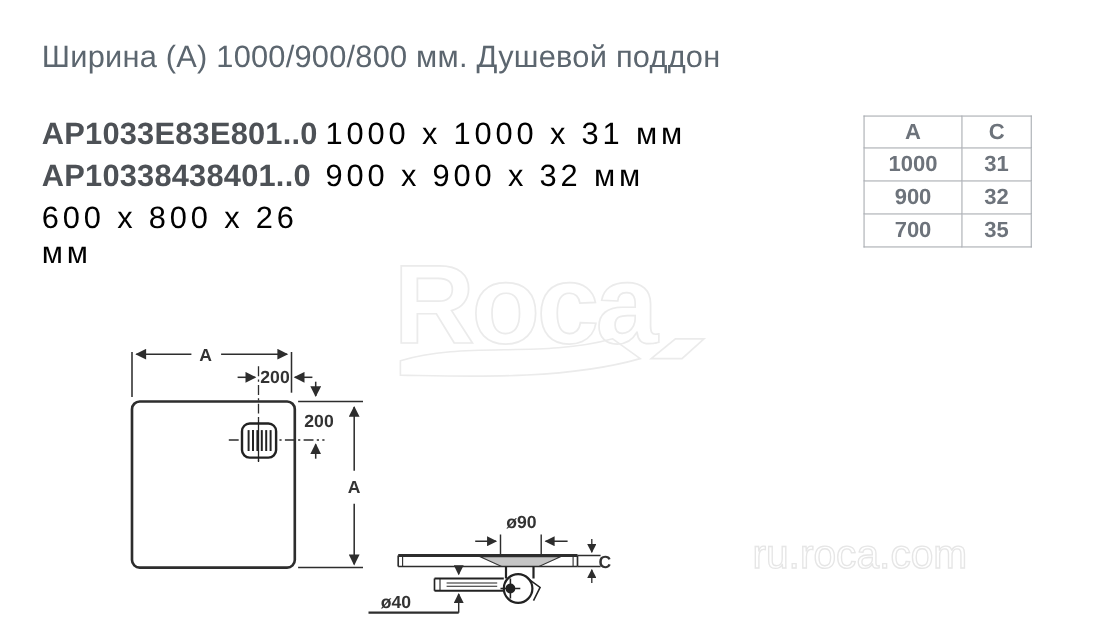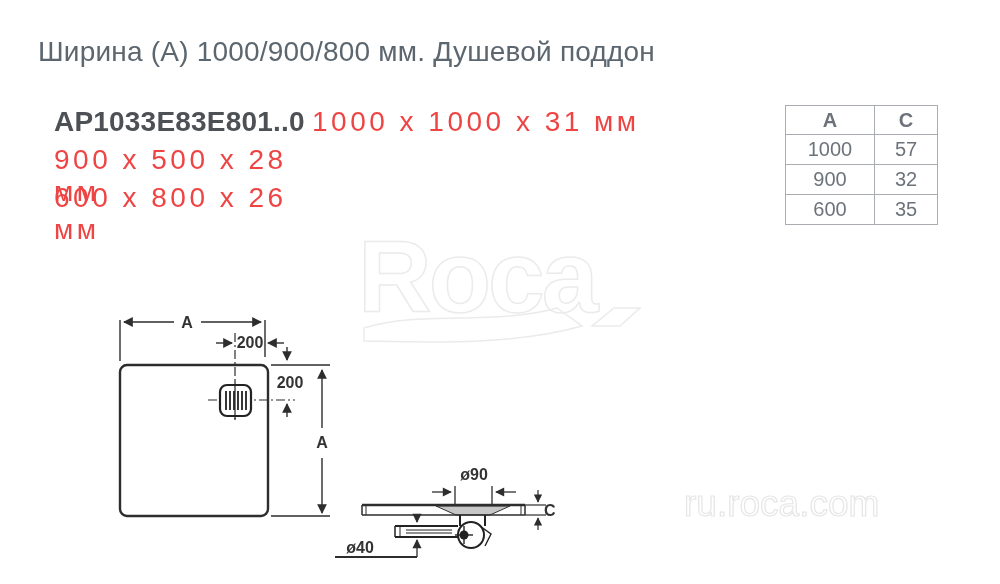--- a/index.html
+++ b/index.html
@@ -1,29 +1,29 @@
 <!DOCTYPE html>
 <html><head>
 <meta charset="utf-8">
 <style>
   html,body{margin:0;padding:0;background:#fff;}
   .page{position:relative;width:1000px;height:584px;background:#ffffff;overflow:hidden;
         font-family:"Liberation Sans",sans-serif;}
   .title{position:absolute;left:38px;top:36px;font-size:28px;color:#5c666f;letter-spacing:.2px;text-align:right;}
   .products{position:absolute;left:38px;top:106px;}
-  .product-row{display:grid;grid-template-columns:258px auto;align-items:baseline;height:38px;margin-left:16px;}
+  .product-row{display:grid;grid-template-columns:258px auto;align-items:baseline;height:38px;}
   .code{font-size:28px;font-weight:bold;color:#4d5156;letter-spacing:.2px;}
-  .dims{font-size:28px;color:#ef4444;letter-spacing:3.5px;}
+  .dims{font-size:28px;color:#000000;letter-spacing:3.5px;}
   table.size-table{position:absolute;left:785px;top:105px;border-collapse:collapse;}
   table.size-table th,table.size-table td{
       border:1px solid #a9adb2;text-align:center;vertical-align:middle;
       font-size:20px;color:#6d737b;padding:0;}
   table.size-table th{width:88px;height:28px;font-weight:600;}
   table.size-table th.col-c{width:62px;}
-  table.size-table td{height:29px;font-weight:400;}
+  table.size-table td{height:29px;font-weight:700;}
   svg{position:absolute;overflow:visible;}
   svg text{font-family:"Liberation Sans",sans-serif;}
   .dimlab{font-size:16px;font-weight:bold;fill:#333;}
   .wm-logo-text{font-size:102px;font-weight:bold;letter-spacing:-3px;}
 </style>
 </head>
 <body>
 
 <div class="page">
 
@@ -46,45 +46,46 @@
   </svg>
 
   <div class="title">Ширина (А) 1000/900/800 мм. Душевой поддон</div>
 
   <div class="products">
     <div class="product-row">
       <span class="code">AP1033E83E801..0</span>
       <span class="dims">1000 x 1000 x 31 мм</span>
     </div>
     <div class="product-row">
-      <span class="dims">900 x 500 x 28 мм</span>
+      <span class="code">AP10338438401..0</span>
+      <span class="dims">900 x 900 x 32 мм</span>
     </div>
     <div class="product-row">
       <span class="dims">600 x 800 x 26 мм</span>
     </div>
   </div>
 
   <table class="size-table">
     <thead>
       <tr>
         <th>A</th>
         <th class="col-c">C</th>
       </tr>
     </thead>
     <tbody>
       <tr>
         <td>1000</td>
-        <td>57</td>
+        <td>31</td>
       </tr>
       <tr>
         <td>900</td>
         <td>32</td>
       </tr>
       <tr>
-        <td>600</td>
+        <td>700</td>
         <td>35</td>
       </tr>
     </tbody>
   </table>
 
   <svg style="left:88px;top:295px;" width="250" height="245" viewBox="0 0 250 245">
 
     <rect x="32" y="70" width="148" height="151" rx="7" fill="#ffffff" stroke="#2d2d2d" stroke-width="2.4"></rect>
 
     <g stroke="#2d2d2d" stroke-width="1.4">

